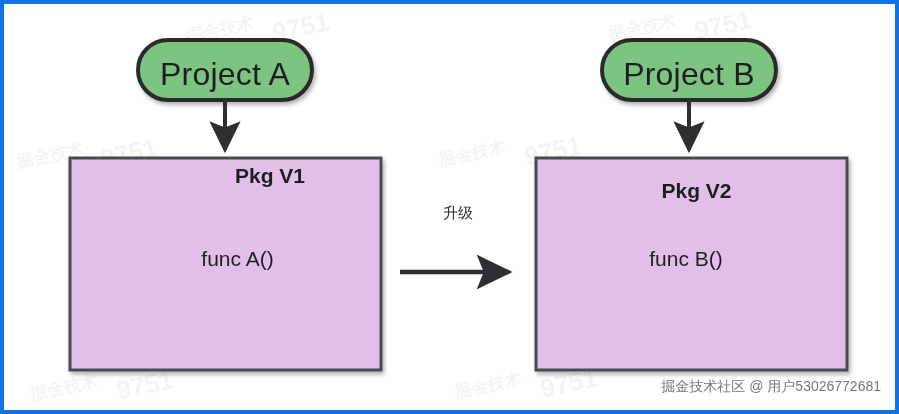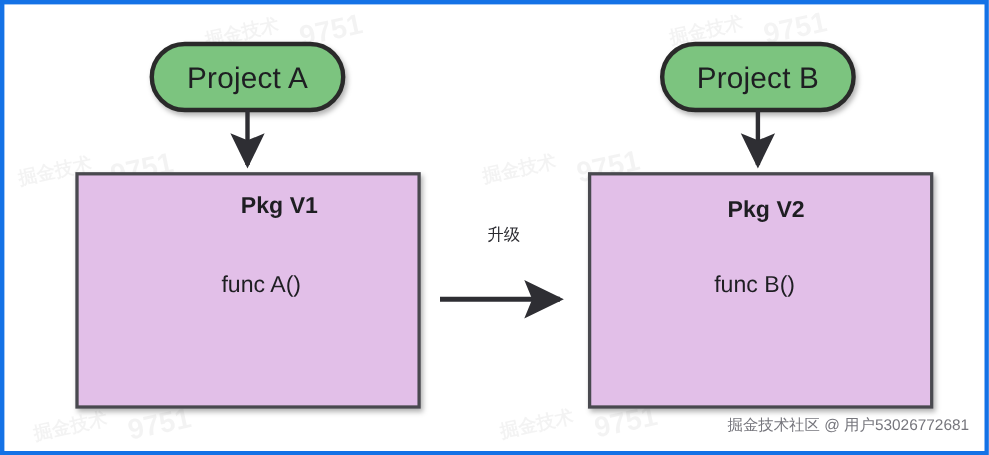--- a/index.html
+++ b/index.html
@@ -57,21 +57,21 @@
   
   .node-text {
     position: absolute;
     z-index: 3;
     text-align: center;
     color: #1e1e22;
     font-family: "Liberation Sans", sans-serif;
     white-space: nowrap;
   }
   .project-label {
-    font-size: 27px;
+    font-size: 32px;
     font-weight: 400;
     letter-spacing: 0.2px;
   }
   .pkg-title {
     font-size: 21px;
     font-weight: 700;
   }
   .pkg-func {
     font-size: 21px;
     font-weight: 400;
@@ -79,21 +79,21 @@
   }
   .edge-label {
     font-size: 15px;
     font-weight: 400;
     color: #2b2b30;
   }
 
   #project-a-label { left: 133px; top: 52px; width: 176px; }
   #project-b-label { left: 597px; top: 52px; width: 176px; }
 
-  #pkg-v1-title { left: 65px; top: 172px; width: 370px; }
+  #pkg-v1-title { left: 65px; top: 160px; width: 370px; padding-left: 16px; }
   #pkg-v1-func  { left: 65px; top: 243px; width: 313px; }
 
   #pkg-v2-title { left: 531px; top: 175px; width: 323px; }
   #pkg-v2-func  { left: 531px; top: 243px; width: 278px; }
 
   #upgrade-label { left: 394px; top: 200px; width: 120px; }
 
   
   #credit-watermark {
     position: absolute;

